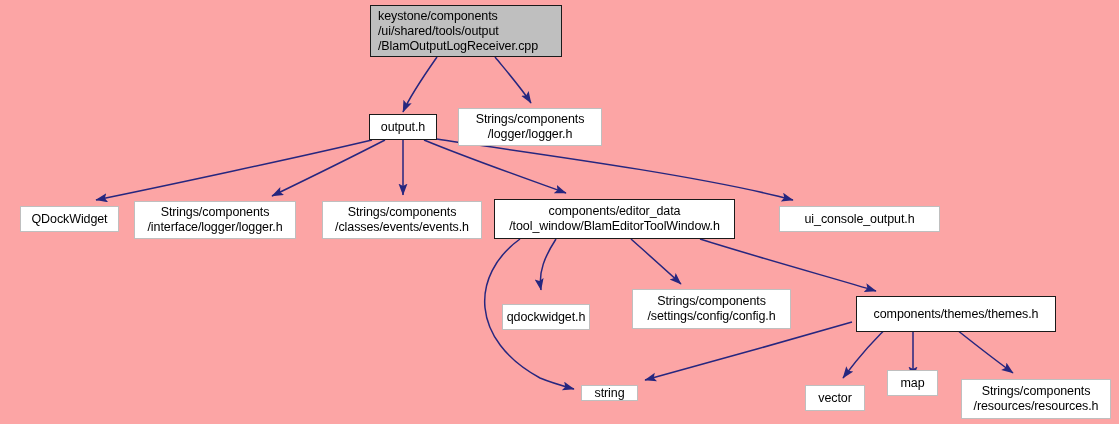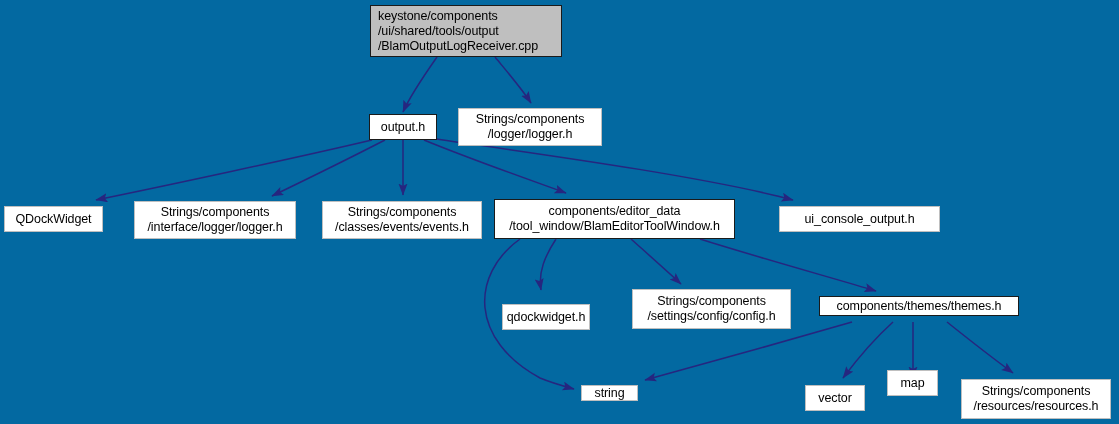--- a/index.html
+++ b/index.html
@@ -45,21 +45,21 @@
     background: #bfbfbf;
     border: 1.6px solid #1a1a1a;
     text-align: left;
     justify-content: flex-start;
     padding-left: 7px;
   }
 </style>
 </head>
 <body>
 
-<div id="graph-root" style="background: #0369a1;">
+<div id="graph-root" style="background: #fca5a5;">
 
   <svg id="edge-layer" viewBox="0 0 1119 424" xmlns="http://www.w3.org/2000/svg">
     <defs>
       <marker id="arrowhead" markerWidth="9" markerHeight="9" refX="7.6" refY="3" orient="auto" markerUnits="strokeWidth">
         <path d="M0,0 L8,3 L0,6 L1.6,3 z" fill="#26267f"></path>
       </marker>
     </defs>
     <g id="edge-group">
         <path d="M 437,57 C 423,77 410,96 403,112" fill="none" stroke="#26267f" stroke-width="1.5" marker-end="url(#arrowhead)"></path>
         <path d="M 495,57 C 509,74 522,89 531,103" fill="none" stroke="#26267f" stroke-width="1.5" marker-end="url(#arrowhead)"></path>
@@ -79,32 +79,32 @@
       </g>
   </svg>
 
   <div id="node-group">
       <div class="node root" style="left: 370px; top: 5px; width: 192px; height: 52px;">keystone/components
 /ui/shared/tools/output
 /BlamOutputLogReceiver.cpp</div>
       <div class="node bold" style="left: 369px; top: 114px; width: 68px; height: 26px;">output.h</div>
       <div class="node" style="left: 458px; top: 108px; width: 144px; height: 38px;">Strings/components
 /logger/logger.h</div>
-      <div class="node" style="left: 4px; top: 206px; width: 99px; height: 26px;">QDockWidget</div>
+      <div class="node" style="left: 20px; top: 206px; width: 99px; height: 26px;">QDockWidget</div>
       <div class="node" style="left: 134px; top: 201px; width: 162px; height: 38px;">Strings/components
 /interface/logger/logger.h</div>
       <div class="node" style="left: 322px; top: 201px; width: 160px; height: 38px;">Strings/components
 /classes/events/events.h</div>
       <div class="node bold" style="left: 494px; top: 199px; width: 241px; height: 40px;">components/editor_data
 /tool_window/BlamEditorToolWindow.h</div>
       <div class="node" style="left: 779px; top: 206px; width: 161px; height: 26px;">ui_console_output.h</div>
       <div class="node" style="left: 502px; top: 304px; width: 88px; height: 26px;">qdockwidget.h</div>
       <div class="node" style="left: 632px; top: 289px; width: 159px; height: 40px;">Strings/components
 /settings/config/config.h</div>
-      <div class="node bold" style="left: 819px; top: 296px; width: 200px; height: 20px;">components/themes/themes.h</div>
+      <div class="node bold" style="left: 856px; top: 296px; width: 200px; height: 36px;">components/themes/themes.h</div>
       <div class="node" style="left: 581px; top: 385px; width: 57px; height: 16px;">string</div>
       <div class="node" style="left: 805px; top: 385px; width: 60px; height: 26px;">vector</div>
       <div class="node" style="left: 887px; top: 370px; width: 51px; height: 26px;">map</div>
       <div class="node" style="left: 961px; top: 379px; width: 150px; height: 40px;">Strings/components
 /resources/resources.h</div>
     </div>
 
 </div>
 
 </body></html>

